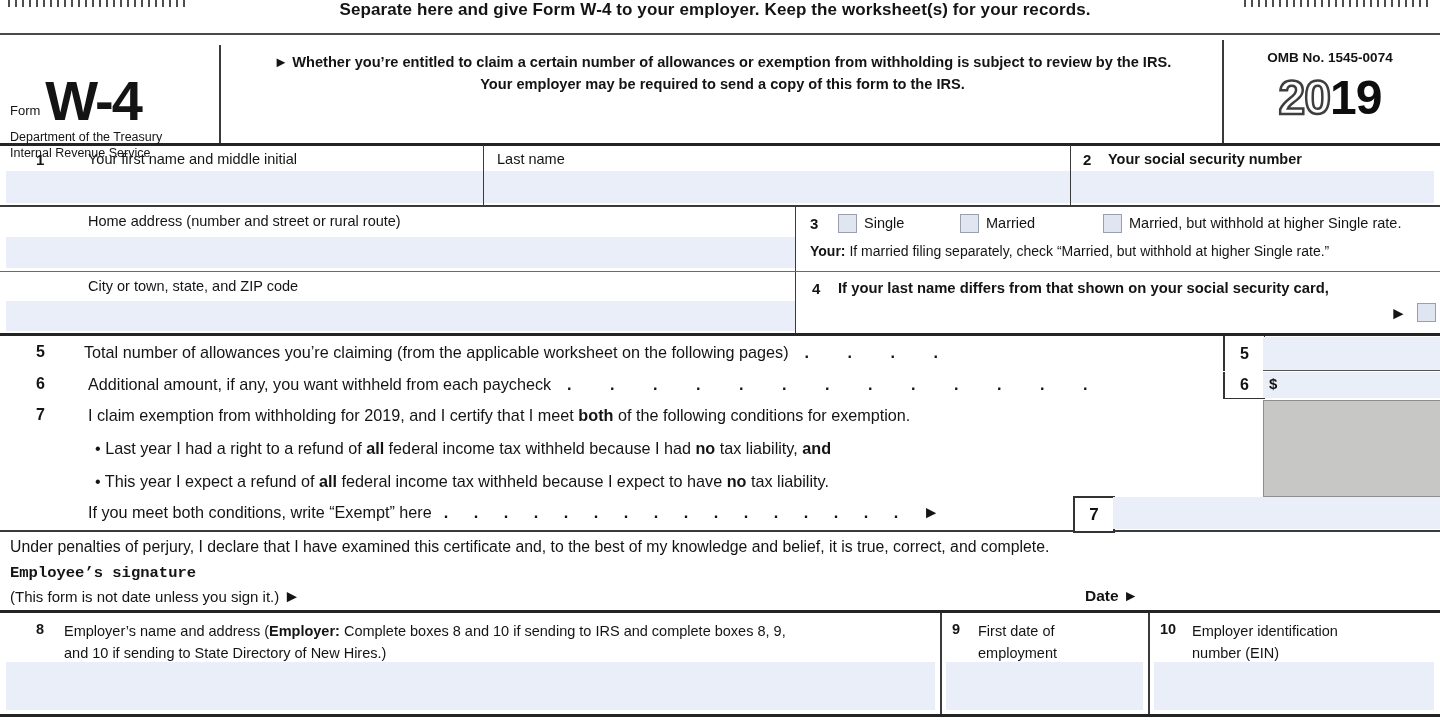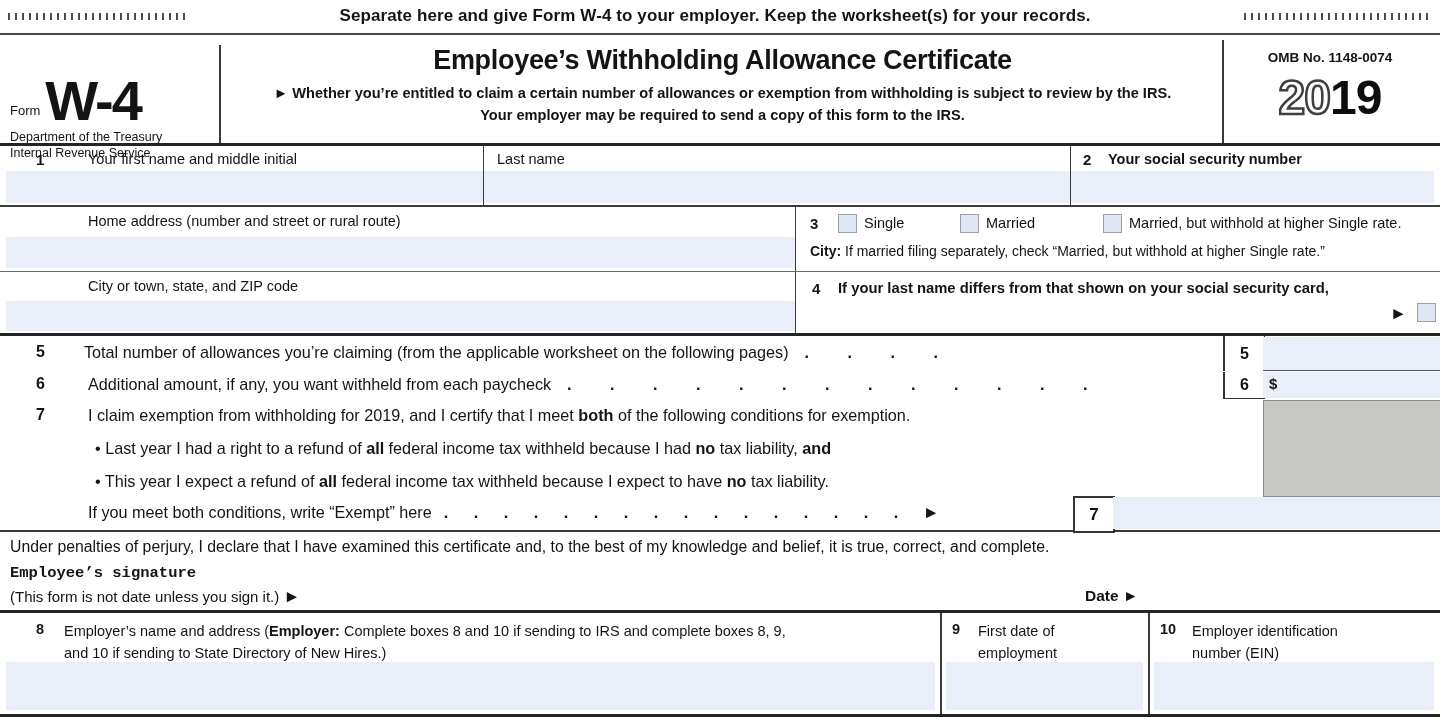--- a/index.html
+++ b/index.html
@@ -1,21 +1,21 @@
 <!DOCTYPE html>
 <html style="--input-bg: #e9eef8; --shaded: #c7c7c6; --checkbox-bg: #dfe6f2;"><head>
 <meta charset="utf-8">
 <style>
   html,body{margin:0;padding:0;background:#fff;}
   body{font-family:"Liberation Sans",sans-serif;color:#141414;}
   .canvas{position:relative;width:1440px;height:720px;background:#fff;overflow:hidden;}
   .abs{position:absolute;}
 
   
-  .sep-row{position:absolute;top:0;left:0;width:1440px;height:32px;display:flex;align-items:center;}
+  .sep-row{position:absolute;top:0;left:0;width:1440px;height:32px;display:flex;align-items:flex-start;}
   .dash{height:7px;background:repeating-linear-gradient(90deg,#4d4d4d 0 2px,transparent 2px 7px);}
   .dash.left{width:178px;margin-left:8px;}
   .dash.right{width:188px;margin-right:8px;}
   .sep-text{flex:1;text-align:center;font-weight:bold;font-size:17px;letter-spacing:.1px;}
 
   
   .hl{position:absolute;left:0;width:1440px;background:#242424;}
   .hl-top{top:33px;height:2px;background:#4a4a4a;}
   .hl-hdr{top:143px;height:3px;}
   .hl-r1{top:205px;height:2px;background:#3a3a3a;}
@@ -103,25 +103,24 @@
     <div class="form-row">
       <span class="form-word">Form</span>
       <span class="w4">W-4</span>
     </div>
     <div class="dept">
       <div>Department of the Treasury</div>
       <div>Internal Revenue Service</div>
     </div>
   </div>
   <div class="abs hdr-center">
-    <div class="form-title">Employee’s Withholding Allowance Certificate</div>
     <div class="form-sub"><span>►</span><span> Whether you’re entitled to claim a certain number of allowances or exemption from withholding is subject to review by the IRS. Your employer may be required to send a copy of this form to the IRS.</span></div>
   </div>
   <div class="abs hdr-right">
-    <div class="omb">OMB No. 1148-0074</div>
+    <div class="omb">OMB No. 1545-0074</div>
     <div class="year"><span class="y20">20</span><span class="y19">19</span></div>
   </div>
 
   <span class="abs num" style="left:36px;top:151px;">1</span>
   <span class="abs lbl" style="left:88px;top:151px;">Your first name and middle initial</span>
   <span class="abs lbl" style="left:497px;top:151px;">Last name</span>
   <span class="abs num" style="left:1083px;top:151px;">2</span>
   <span class="abs blbl" style="left:1108px;top:151px;">Your social security number</span>
   <div class="input" style="left:6px;top:171px;width:477px;height:32px;"></div>
   <div class="input" style="left:484px;top:171px;width:586px;height:32px;"></div>
@@ -130,21 +129,21 @@
   <span class="abs lbl" style="left:88px;top:213px;">Home address (number and street or rural route)</span>
   <div class="input" style="left:6px;top:237px;width:789px;height:31px;"></div>
   <span class="abs num" style="left:810px;top:215px;">3</span>
   <div class="cb" style="left:838px;top:214px;"></div>
   <span class="abs lbl" style="left:864px;top:215px;">Single</span>
   <div class="cb" style="left:960px;top:214px;"></div>
   <span class="abs lbl" style="left:986px;top:215px;">Married</span>
   <div class="cb" style="left:1103px;top:214px;"></div>
   <span class="abs lbl" style="left:1129px;top:215px;">Married, but withhold at higher Single rate.</span>
   <div class="abs" style="left:810px;top:243px;font-size:14px;">
-    <b>City:</b><span> If married filing separately, check “Married, but withhold at higher Single rate.”</span>
+    <b>Your:</b><span> If married filing separately, check “Married, but withhold at higher Single rate.”</span>
   </div>
 
   <span class="abs lbl" style="left:88px;top:278px;">City or town, state, and ZIP code</span>
   <div class="input" style="left:6px;top:301px;width:789px;height:30px;"></div>
   <span class="abs num" style="left:812px;top:280px;">4</span>
   <span class="abs blbl" style="left:838px;top:280px;font-size:14.8px;">If your last name differs from that shown on your social security card,</span>
   <span class="abs bigarrow" style="left:1390px;top:304px;">►</span>
   <div class="cb" style="left:1417px;top:303px;"></div>
 
   <span class="abs num" style="left:36px;top:343px;font-size:16px;">5</span>

